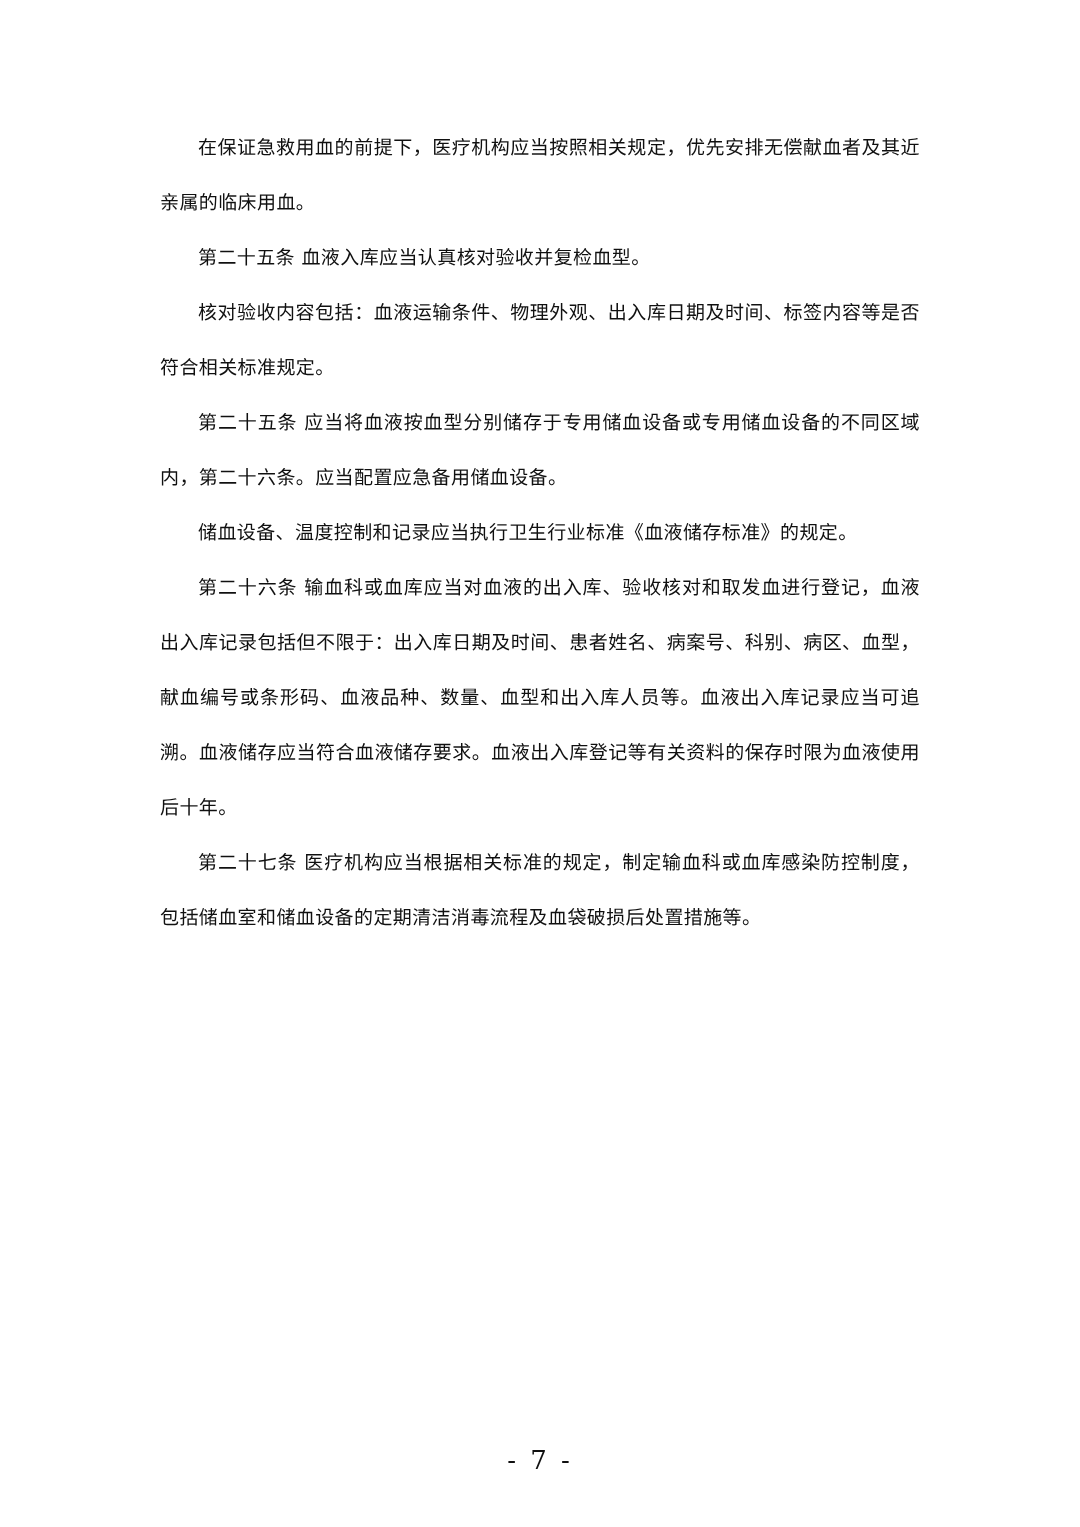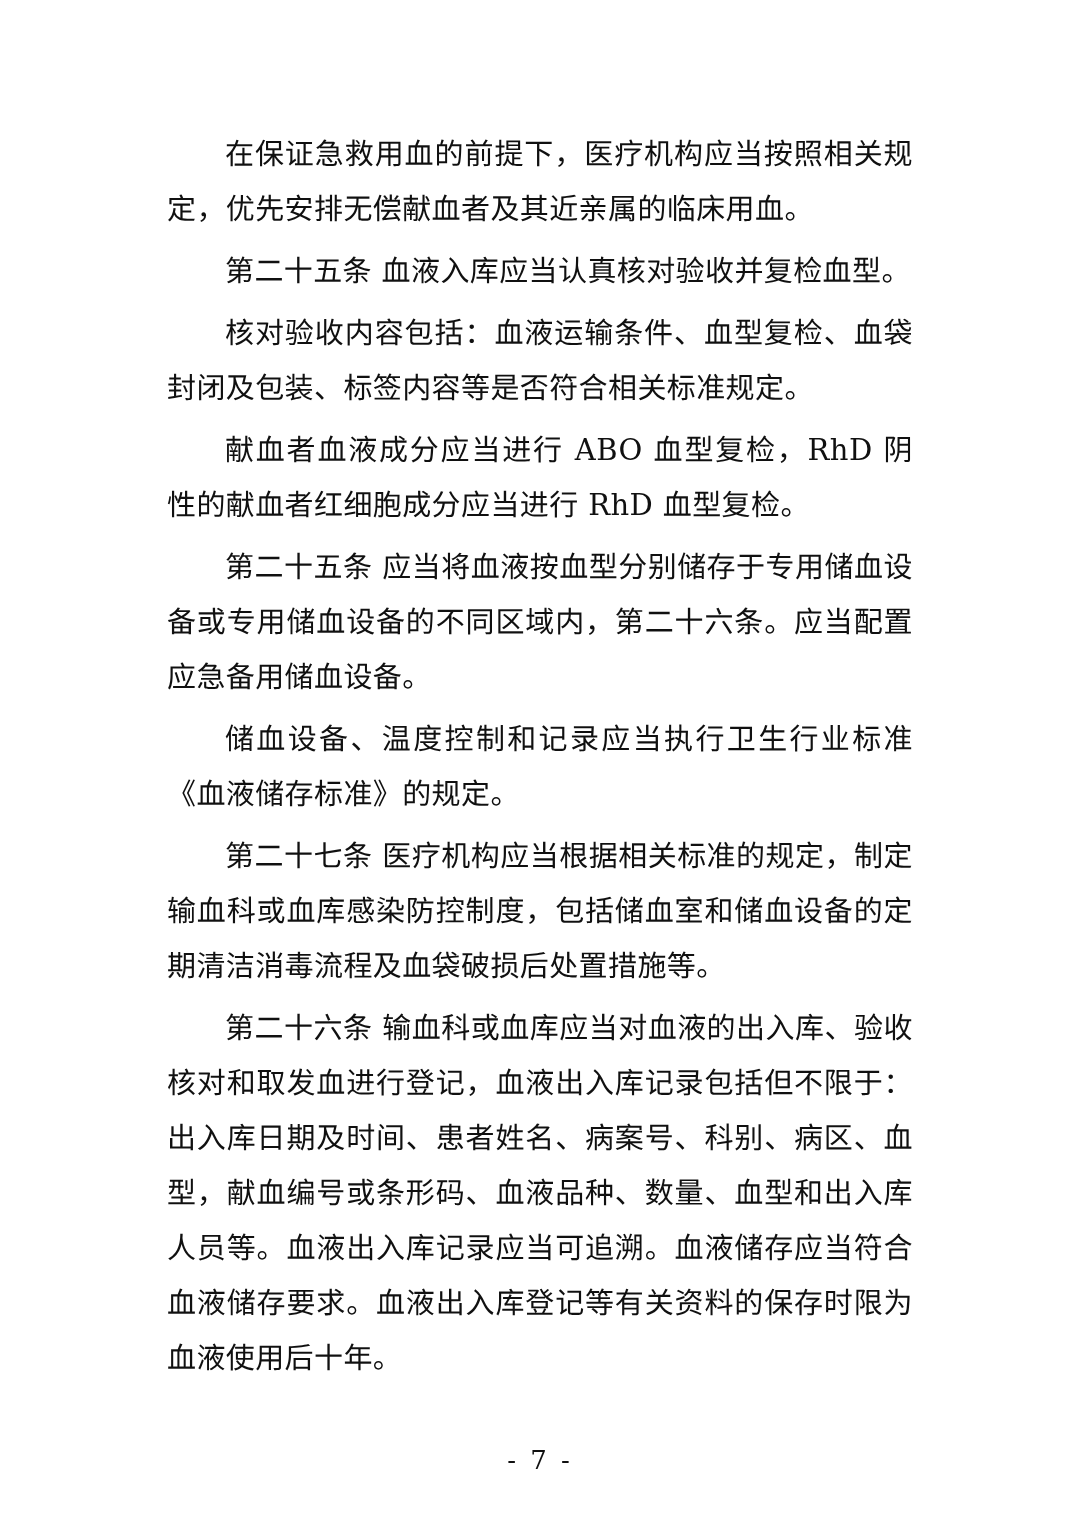--- a/index.html
+++ b/index.html
@@ -25,23 +25,23 @@
     padding: 120px 160px 60px 160px;
   }
   .body-text {
     font-size: 29.5px;
     line-height: 55px;
     text-align: justify;
     text-justify: inter-ideograph;
     letter-spacing: 0.4px;
   }
   .para {
-    margin: 7px;
+    margin: 0;
     text-indent: 2em;
-    font-size: 29px;
+    font-size: 19px;
     line-height: 55px;
     text-align: justify;
     text-justify: inter-ideograph;
     letter-spacing: 0.4px;
     word-break: break-all;
   }
   .footer {
     position: absolute;
     left: 0;
     right: 0;
@@ -53,21 +53,20 @@
     font-family: "DejaVu Serif", "Liberation Serif", serif;
   }
 </style>
 </head>
 <body>
 
 <div class="page">
   <div class="body-text">
     <p class="para">在保证急救用血的前提下，医疗机构应当按照相关规定，优先安排无偿献血者及其近亲属的临床用血。</p>
     <p class="para">第二十五条 血液入库应当认真核对验收并复检血型。</p>
-    <p class="para">核对验收内容包括：血液运输条件、血型复检、血袋封闭及包装、标签内容等是否符合相关标准规定。</p>
-    <p class="para">献血者血液成分应当进行 ABO 血型复检，RhD 阴性的献血者红细胞成分应当进行 RhD 血型复检。</p>
+    <p class="para">核对验收内容包括：血液运输条件、物理外观、出入库日期及时间、标签内容等是否符合相关标准规定。</p>
     <p class="para">第二十五条 应当将血液按血型分别储存于专用储血设备或专用储血设备的不同区域内，第二十六条。应当配置应急备用储血设备。</p>
     <p class="para">储血设备、温度控制和记录应当执行卫生行业标准《血液储存标准》的规定。</p>
+    <p class="para">第二十六条 输血科或血库应当对血液的出入库、验收核对和取发血进行登记，血液出入库记录包括但不限于：出入库日期及时间、患者姓名、病案号、科别、病区、血型，献血编号或条形码、血液品种、数量、血型和出入库人员等。血液出入库记录应当可追溯。血液储存应当符合血液储存要求。血液出入库登记等有关资料的保存时限为血液使用后十年。</p>
     <p class="para">第二十七条 医疗机构应当根据相关标准的规定，制定输血科或血库感染防控制度，包括储血室和储血设备的定期清洁消毒流程及血袋破损后处置措施等。</p>
-    <p class="para">第二十六条 输血科或血库应当对血液的出入库、验收核对和取发血进行登记，血液出入库记录包括但不限于：出入库日期及时间、患者姓名、病案号、科别、病区、血型，献血编号或条形码、血液品种、数量、血型和出入库人员等。血液出入库记录应当可追溯。血液储存应当符合血液储存要求。血液出入库登记等有关资料的保存时限为血液使用后十年。</p>
   </div>
   <div class="footer">- 7 -</div>
 </div>
 
 </body></html>

